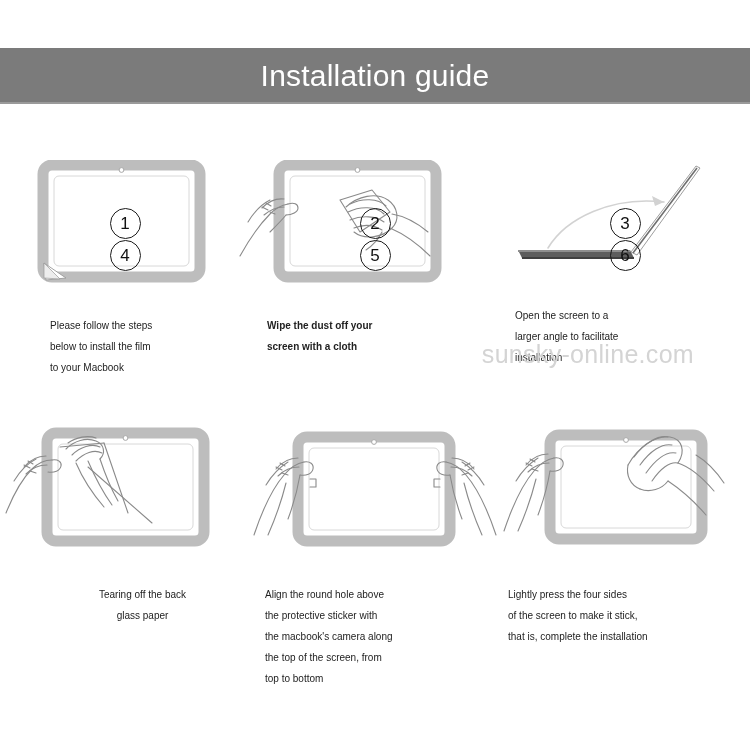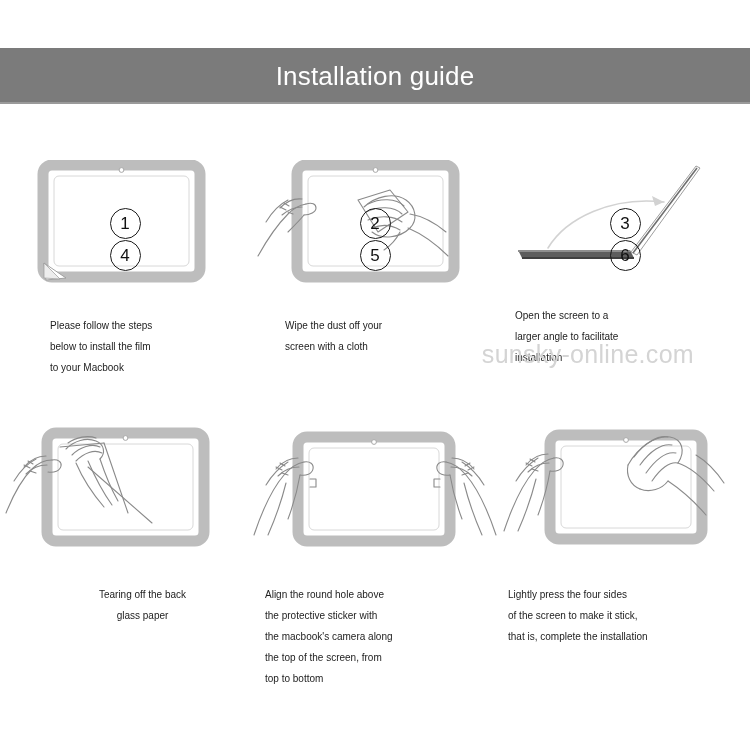--- a/index.html
+++ b/index.html
@@ -37,21 +37,21 @@
     content: "";
     position: absolute;
     left: 0;
     bottom: 0;
     width: 100%;
     height: 2px;
     background: #9a9a9a;
   }
   #header-title {
     color: #ffffff;
-    font-size: 26px;
+    font-size: 30px;
     font-weight: 400;
     letter-spacing: 0.2px;
     line-height: 1;
   }
 
   
   #watermark {
     position: absolute;
     left: 0;
     top: 340px;
@@ -97,21 +97,21 @@
     align-items: center;
     justify-content: center;
     font-size: 17px;
     color: #111111;
     box-sizing: border-box;
     line-height: 1;
   }
 
   
   #step-1 { left: 0px;   top: 160px; }
-  #step-2 { left: 250px; top: 160px; }
+  #step-2 { left: 232px; top: 160px; font-weight: bold; }
   #step-3 { left: 500px; top: 160px; }
   #step-4 { left: 0px;   top: 427px; }
   #step-5 { left: 250px; top: 427px; }
   #step-6 { left: 500px; top: 427px; }
 
   #step-1 .caption { margin-left: 50px; margin-top: 10px; }
   #step-2 .caption { margin-left: 35px; margin-top: 10px; }
   #step-3 .caption { margin-left: 15px; }
   #step-4 .caption { margin-left: 35px; margin-top: 12px; text-align: center; }
   #step-5 .caption { margin-left: 15px; margin-top: 12px; }

